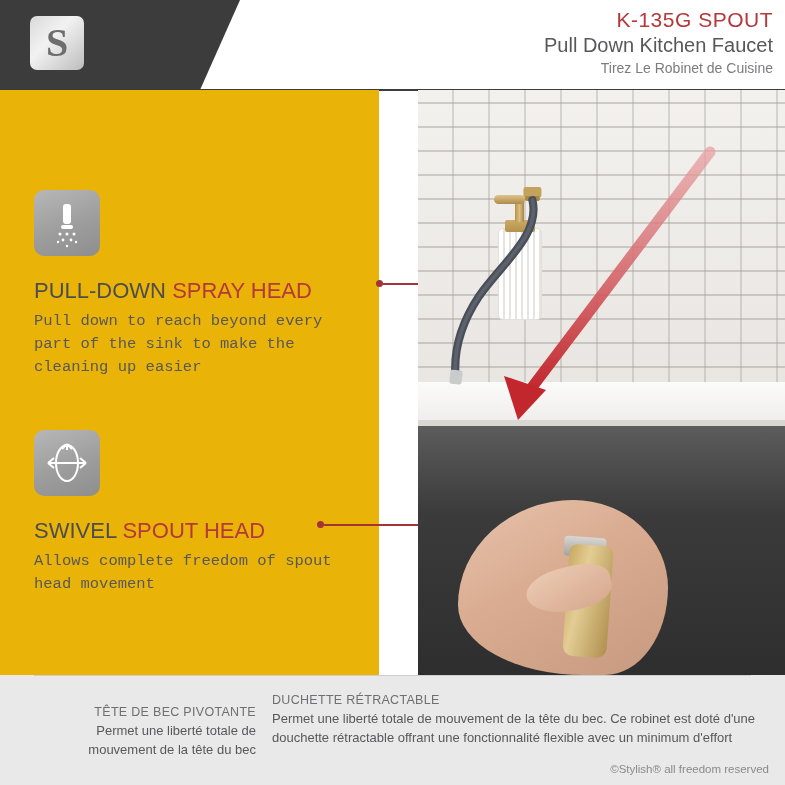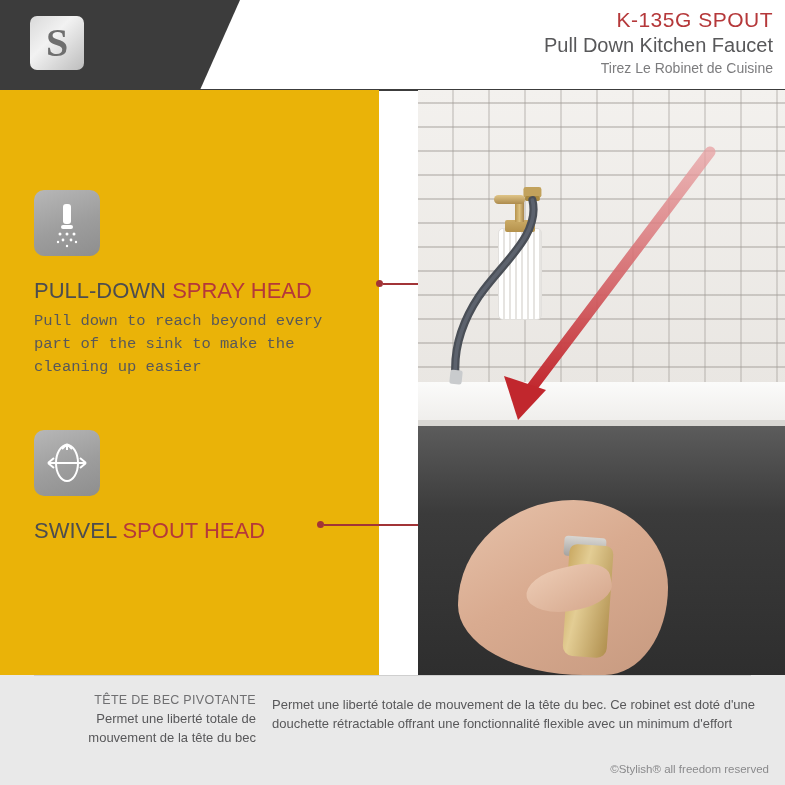--- a/index.html
+++ b/index.html
@@ -188,21 +188,21 @@
   
   .footer {
     position: absolute; top: 675px; left: 0; width: 785px; height: 110px;
     background: #e9e9e9;
   }
   .footer-rule {
     position: absolute; top: 675px; left: 34px; width: 717px; height: 1px;
     background: #cfcfcf;
   }
   .footer-col-a {
-    position: absolute; top: 18px; left: 36px; width: 220px; text-align: right;
+    position: absolute; top: 30px; left: 36px; width: 220px; text-align: right;
   }
   .footer-col-b {
     position: absolute; top: 18px; left: 272px; width: 488px;
   }
   .footer-h {
     font-size: 12.5px; color: #6f6f71; letter-spacing: 0.3px;
   }
   .footer-p {
     font-size: 13px; color: #58585a; line-height: 19px; margin-top: 2px;
   }
@@ -261,20 +261,21 @@
         <ellipse cx="33" cy="33" rx="11" ry="18" fill="none" stroke="#ffffff" stroke-width="2"></ellipse>
         <path d="M14 33 H52" stroke="#ffffff" stroke-width="2" fill="none"></path>
         <path d="M14 33 l6 -5 M14 33 l6 5" stroke="#ffffff" stroke-width="2" fill="none"></path>
         <path d="M52 33 l-6 -5 M52 33 l-6 5" stroke="#ffffff" stroke-width="2" fill="none"></path>
         <path d="M33 14 v6 M33 14 l-5 5 M33 14 l5 5" stroke="#ffffff" stroke-width="2" fill="none"></path>
       </svg>
     </div>
     <div class="feature-title">
       <span>SWIVEL </span><span class="hl">SPOUT HEAD</span>
     </div>
+    <div class="feature-desc">Allows complete freedom of spout head movement</div>
   </div>
 
   <div class="conn-dot" style="top:190px; left:376px;"></div>
   <div class="connector" style="top:193px; left:383px; width:36px;"></div>
 
   <div class="conn-dot" style="top:431px; left:317px;"></div>
   <div class="connector" style="top:434px; left:324px; width:95px;"></div>
 </div>
 
 <div class="photo">
@@ -319,17 +320,18 @@
     <path d="M100 330 L86 286 L128 300 Z" fill="#c1272d"></path>
   </svg>
 </div>
 
 <div class="footer">
   <div class="footer-col-a">
     <div class="footer-h">TÊTE DE BEC PIVOTANTE</div>
     <div class="footer-p">Permet une liberté totale de mouvement de la tête du bec</div>
   </div>
   <div class="footer-col-b">
+    <div class="footer-h">DUCHETTE RÉTRACTABLE</div>
     <div class="footer-p">Permet une liberté totale de mouvement de la tête du bec. Ce robinet est doté d'une douchette rétractable offrant une fonctionnalité flexible avec un minimum d'effort</div>
   </div>
   <div class="copyright">©Stylish® all freedom reserved</div>
 </div>
 <div class="footer-rule"></div>
 
 </body></html>

